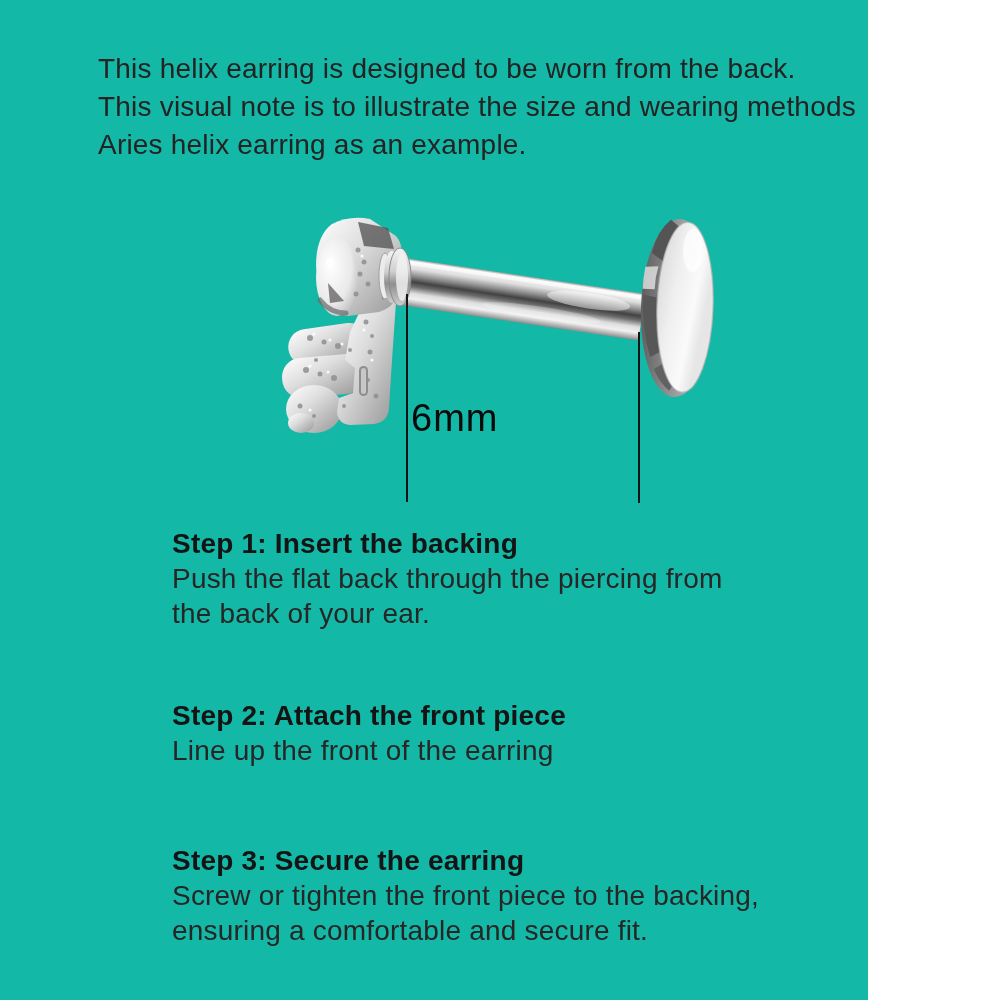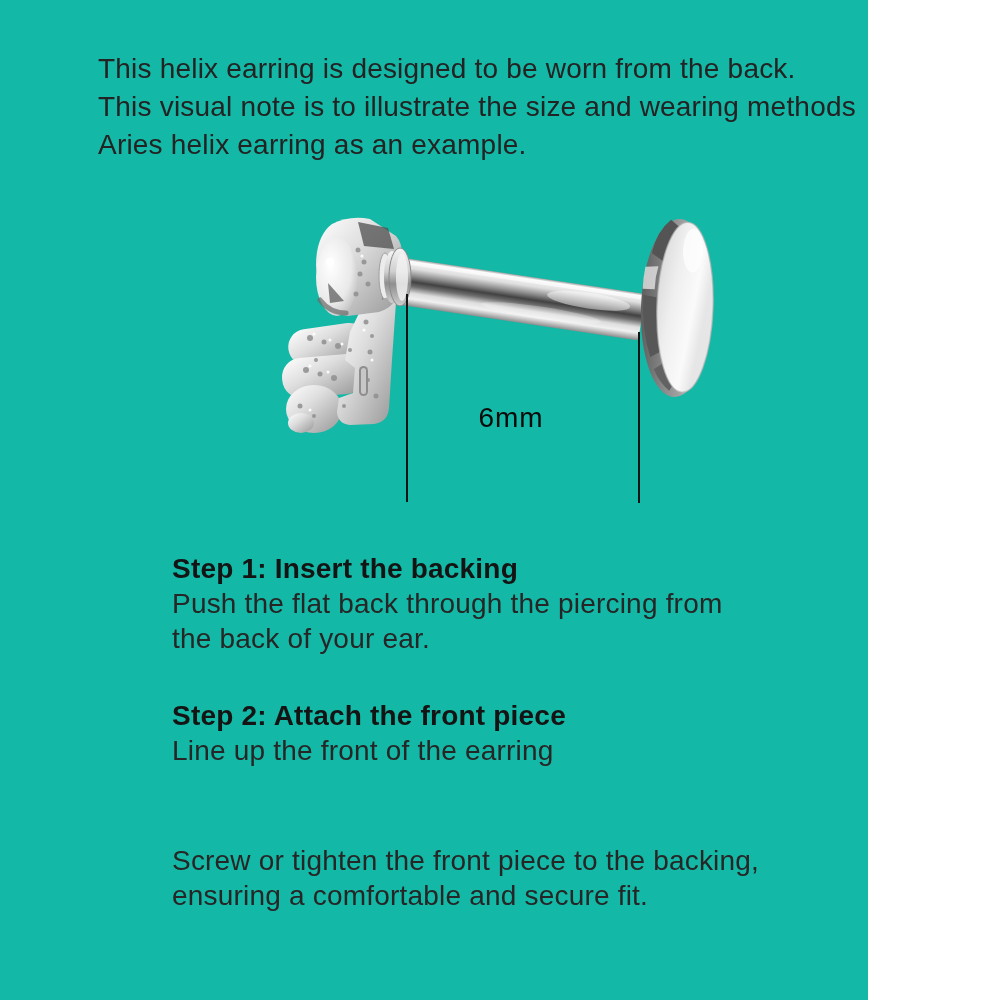--- a/index.html
+++ b/index.html
@@ -25,41 +25,40 @@
   .figure{
     position:absolute;
     left:280px; top:210px;
     width:460px; height:300px;
   }
   .figure svg{position:absolute;left:0;top:0;}
   .measure-label{
     position:absolute;
     left:131px; top:192px;
     width:200px;
-    text-align:center;
-    font-size:28px;
+    font-size:38px;
     line-height:32px;
     letter-spacing:1px;
     color:#0a0a0a;
     font-weight:400;
   }
   .step{
     position:absolute;
     left:172px;
     font-size:28px;
     line-height:35px;
     letter-spacing:0.2px;
     color:#262626;
   }
   .step .heading{
     font-weight:700;
     color:#141414;
   }
   .step .body-line{display:block;}
-  .step.s1{top:551px;}
+  .step.s1{top:526px;}
   .step.s2{top:698px;}
   .step.s3{top:843px;}
 </style>
 </head>
 <body>
 
 <div class="page">
 
   <p class="intro">
     <span class="line">This helix earring is designed to be worn from the back.</span>
@@ -199,18 +198,19 @@
     <div class="step s1">
       <div class="heading">Step 1: Insert the backing</div>
       <span class="body-line">Push the flat back through the piercing from</span>
       <span class="body-line">the back of your ear.</span>
     </div>
     <div class="step s2">
       <div class="heading">Step 2: Attach the front piece</div>
       <span class="body-line">Line up the front of the earring</span>
     </div>
     <div class="step s3">
+      <div class="heading">Step 3: Secure the earring</div>
       <span class="body-line">Screw or tighten the front piece to the backing,</span>
       <span class="body-line">ensuring a comfortable and secure fit.</span>
     </div>
   </section>
 
 </div>
 
 </body></html>

